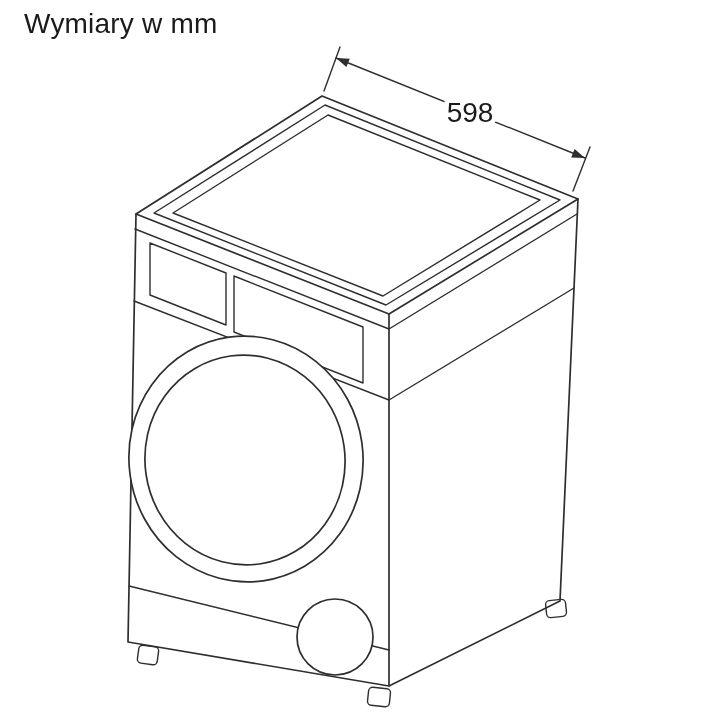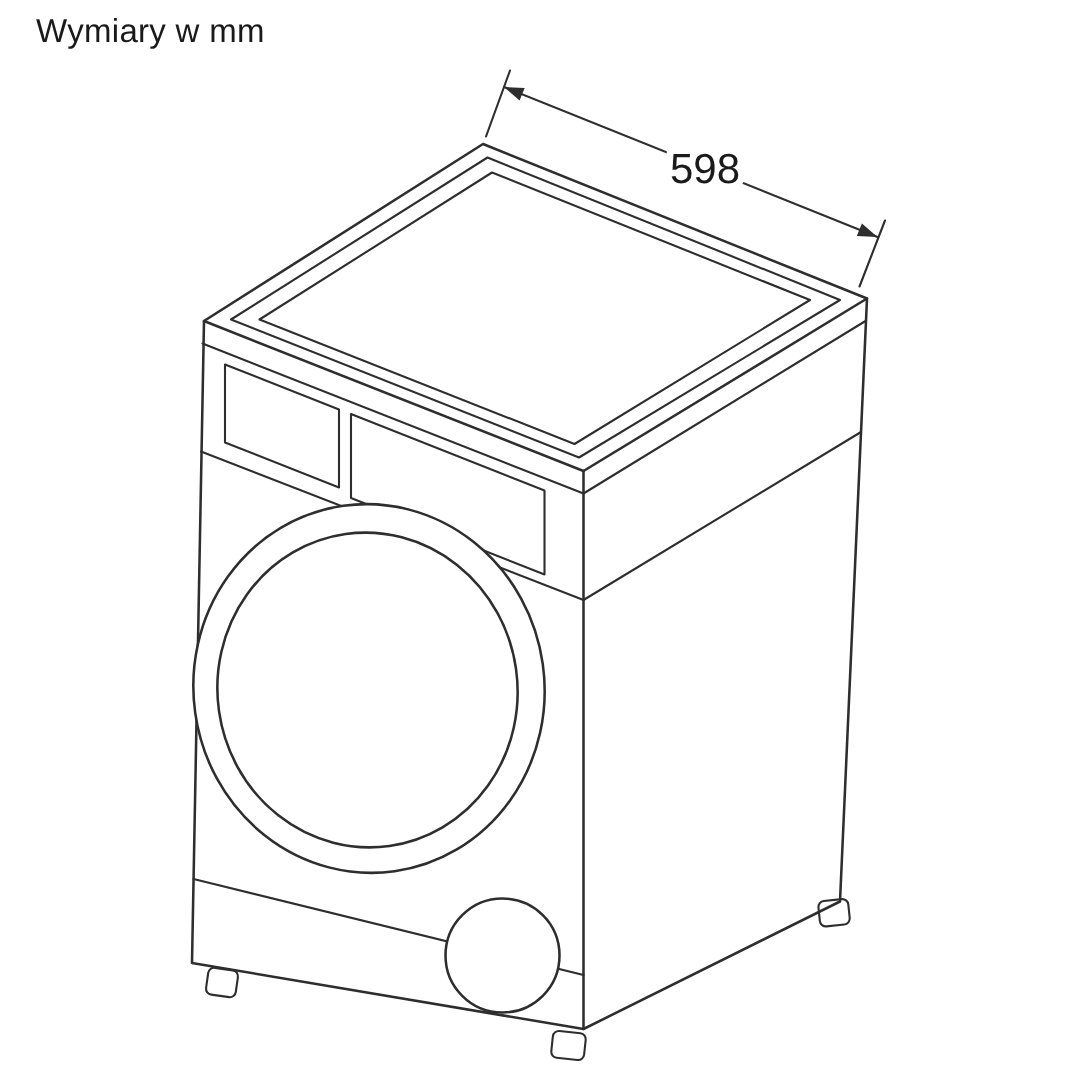--- a/index.html
+++ b/index.html
@@ -11,21 +11,21 @@
   .canvas {
     position: relative;
     width: 727px; height: 727px;
     background: var(--bg-color, #ffffff);
     overflow: hidden;
   }
   .title {
     position: absolute;
     left: 24px; top: 8px;
     margin: 0;
-    font-size: 22px;
+    font-size: 28px;
     font-weight: 400;
     color: var(--text-color, #1a1a1a);
     letter-spacing: 0.2px;
   }
   svg.drawing { position: absolute; left: 0; top: 0; }
   .ln {
     stroke: var(--line-color, #2e2e2e);
     stroke-width: 1.7px;
     fill: none;
     stroke-linejoin: round;

